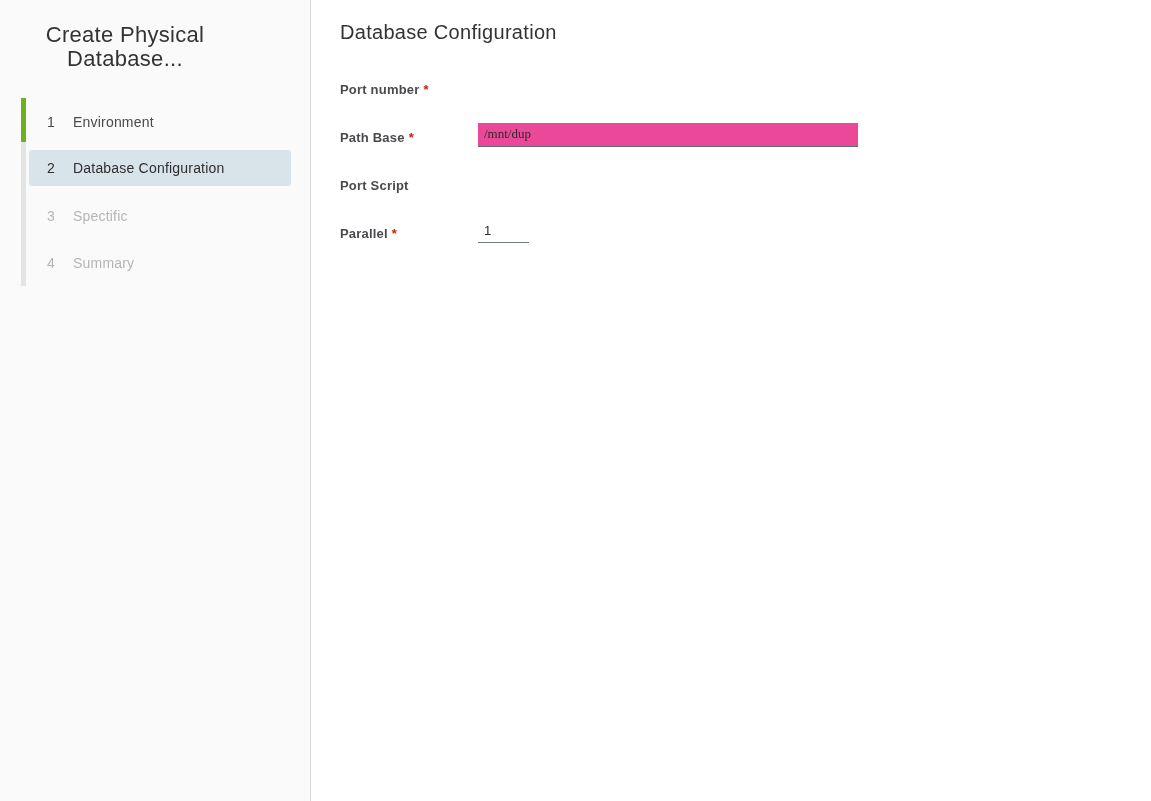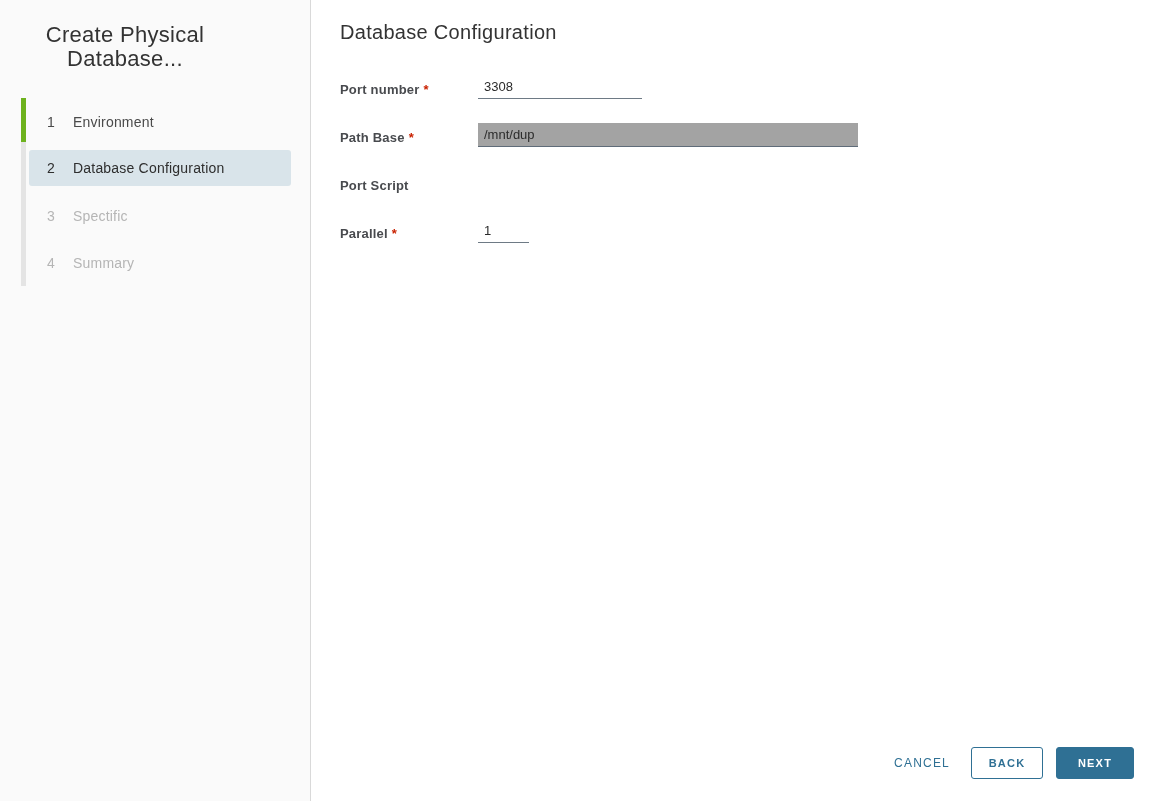--- a/index.html
+++ b/index.html
@@ -45,21 +45,21 @@
   .required-marker { color:#c92100; margin-left:4px; font-weight:600; }
   .input {
     border:none; border-bottom:1px solid #6e7a85; background:transparent;
     font-size:13px; color:#2b2b2b; height:24px; padding:2px 4px 3px 6px;
     font-family:inherit; outline:none;
   }
   .input::placeholder { color:#9aa3ab; }
   .w-port  { width:164px; }
   .w-wide  { width:380px; }
   .w-small { width:51px;  }
-  .input.highlighted { background:#a3a3a3; border-bottom-color:#5f6c79; }
+  .input.highlighted { background:#ec4899; border-bottom-color:#5f6c79;font-family:Liberation Serif, serif; }
 
   
   .actions { position:absolute; right:17px; bottom:22px; display:flex; align-items:center; }
   .btn-link {
     background:none; border:none; color:#2f7094; font-family:inherit;
     font-size:12px; font-weight:500; letter-spacing:1.2px; cursor:pointer;
     margin-right:19px; padding:0 2px;
   }
   .btn {
     height:32px; border-radius:3px; font-family:inherit; font-size:11px;
@@ -102,21 +102,20 @@
 
   <main class="content">
     <h2 class="page-title">Database Configuration</h2>
 
     <div class="form">
 
       <div class="form-row">
         <div class="form-label">
           <span>Port number</span><span class="required-marker">*</span>
         </div>
-        <input class="input w-port" type="text" value="3308" style="">
       </div>
 
       <div class="form-row">
         <div class="form-label">
           <span>Path Base</span><span class="required-marker">*</span>
         </div>
         <input class="input w-wide highlighted" type="text" value="/mnt/dup" style="">
       </div>
 
       <div class="form-row">
@@ -127,20 +126,15 @@
 
       <div class="form-row">
         <div class="form-label">
           <span>Parallel</span><span class="required-marker">*</span>
         </div>
         <input class="input w-small" type="text" value="1" style="">
       </div>
 
     </div>
 
-    <div class="actions">
-      <button class="btn-link">CANCEL</button>
-      <button class="btn btn-outline">BACK</button>
-      <button class="btn btn-solid">NEXT</button>
-    </div>
   </main>
 
 </div>
 
 </body></html>

